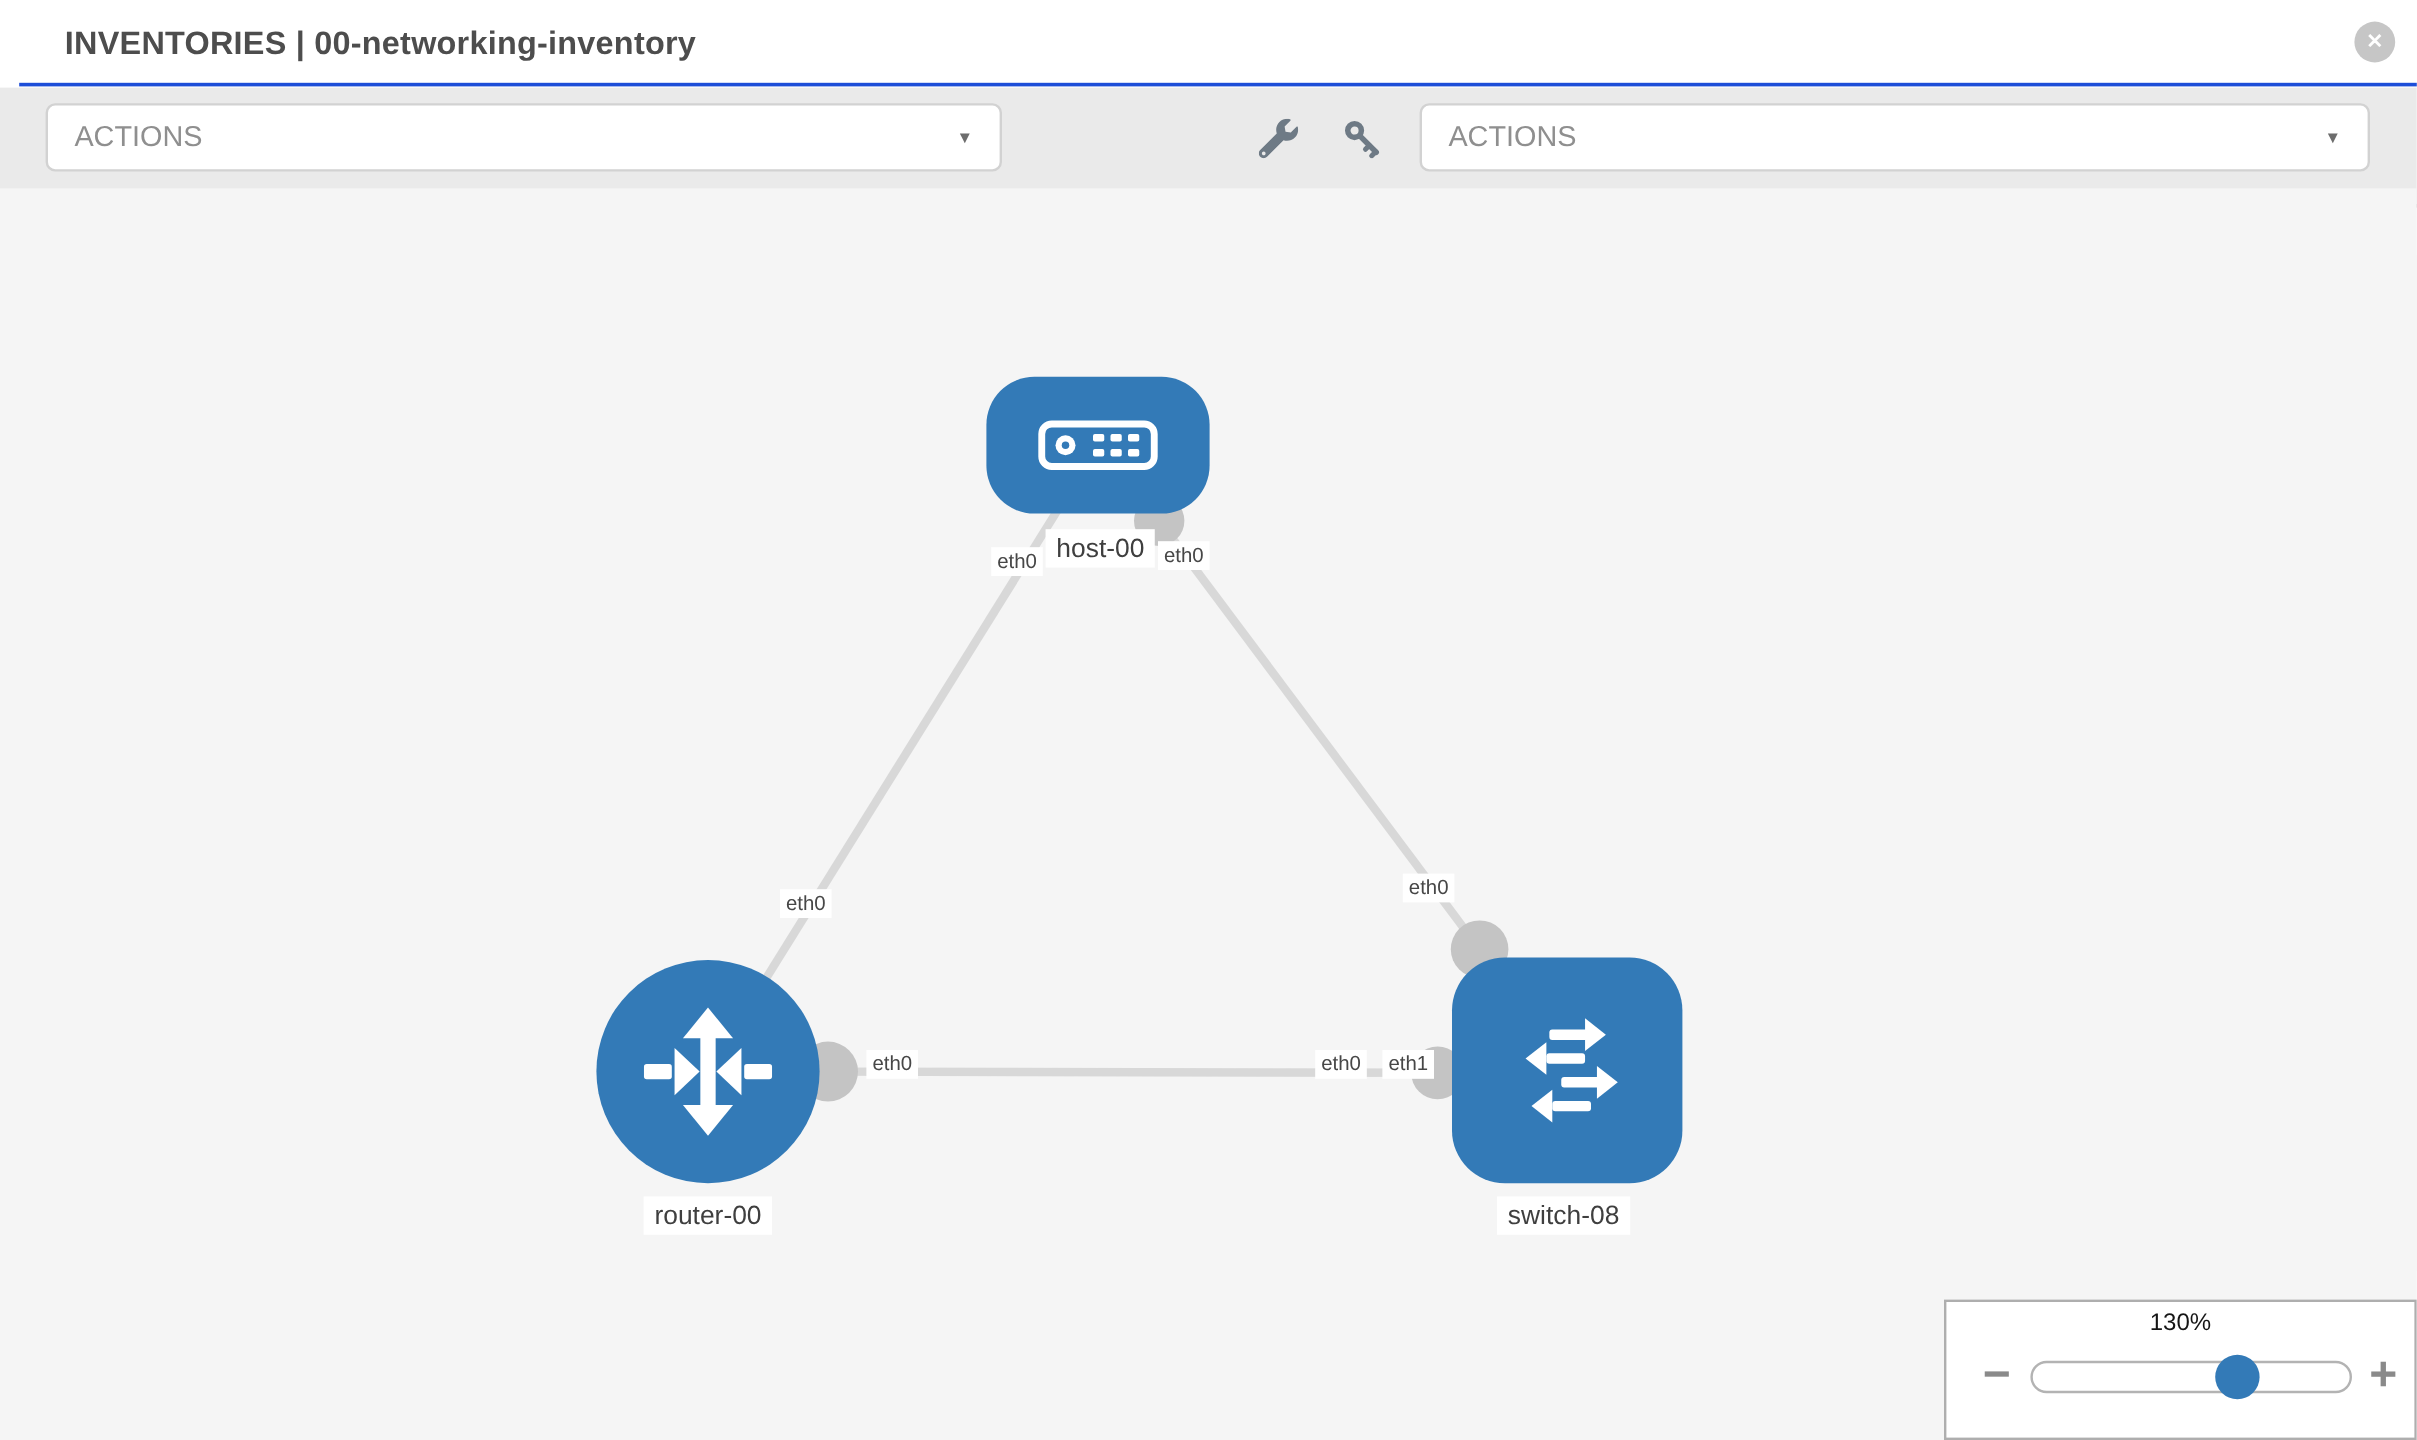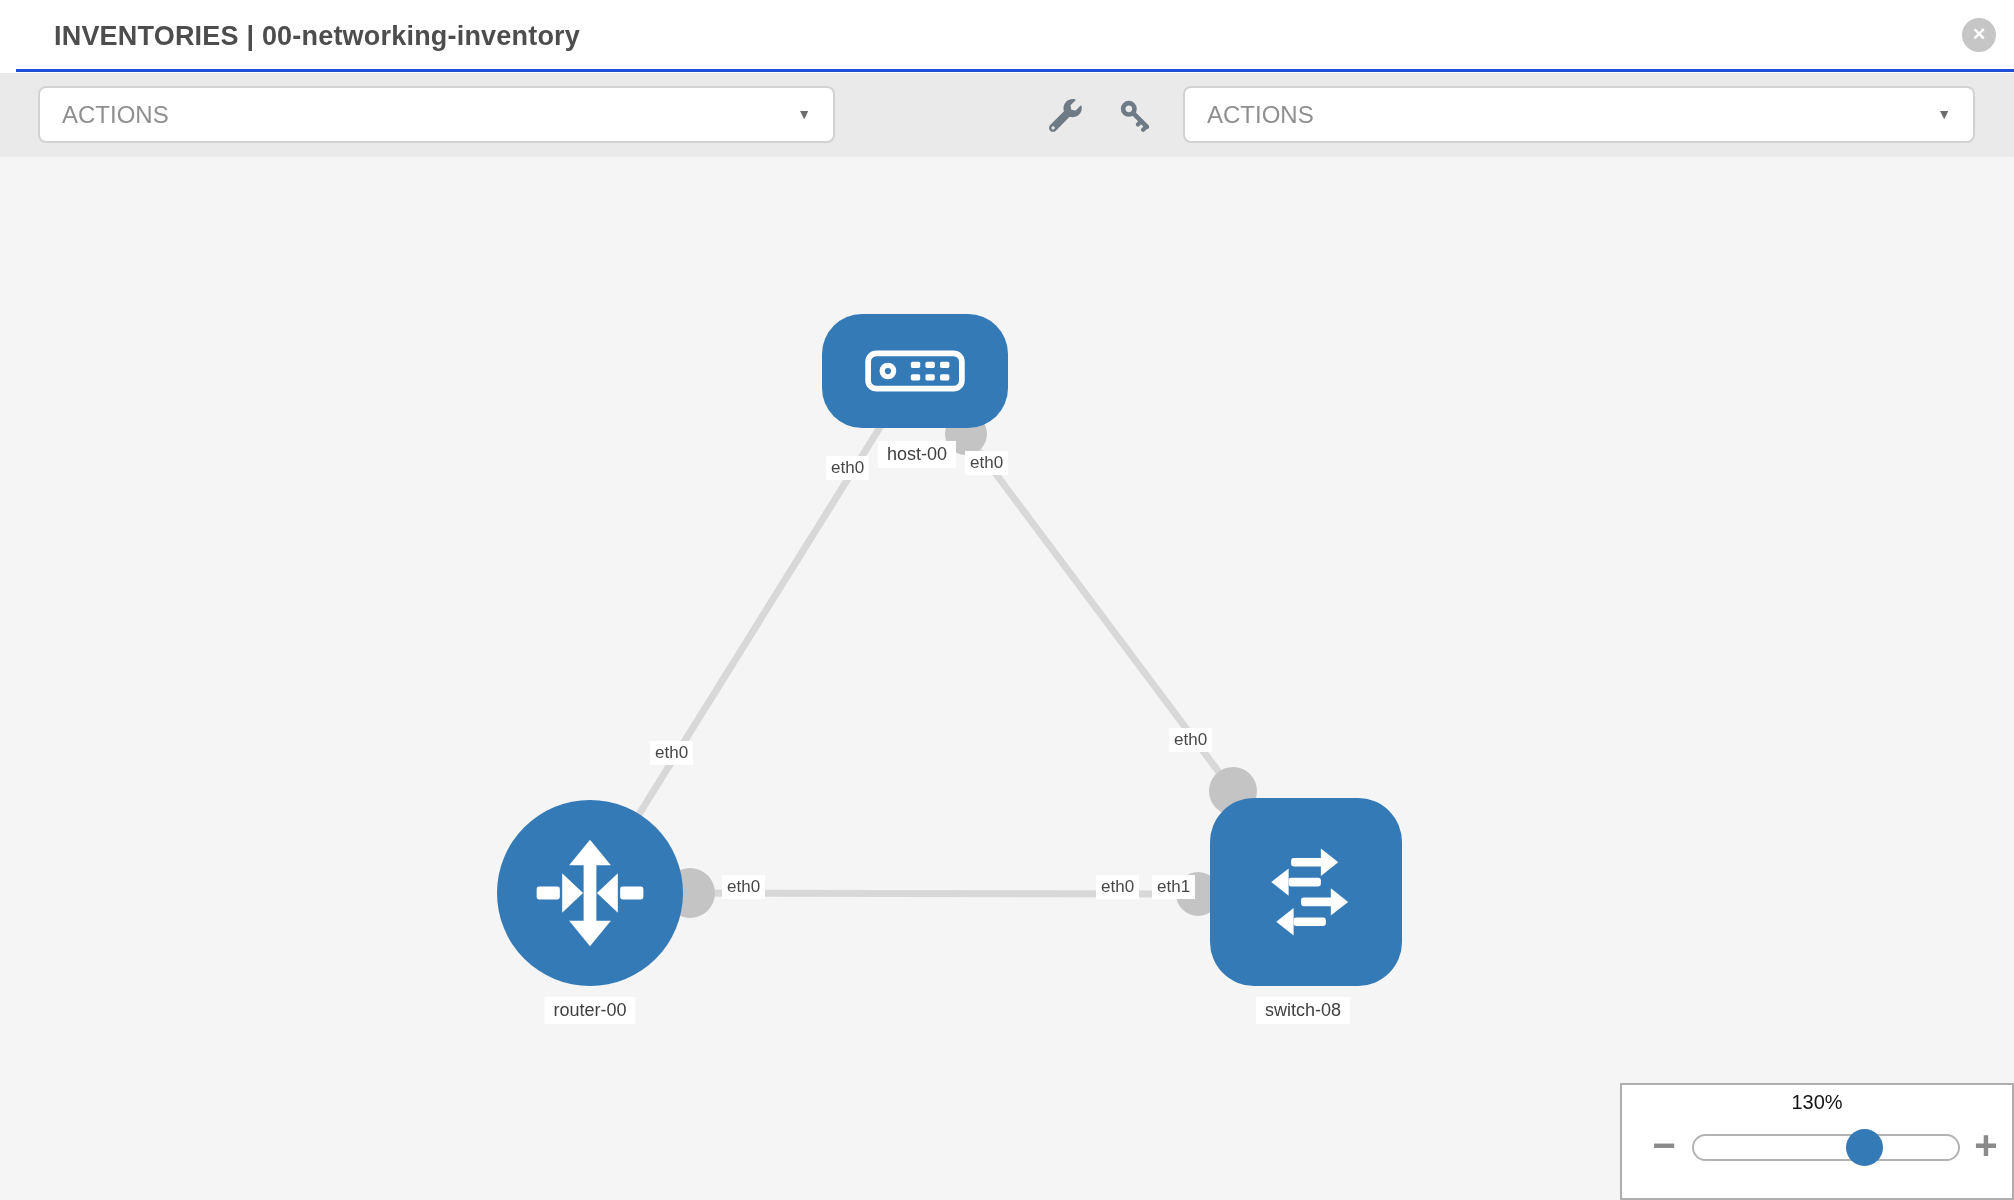--- a/index.html
+++ b/index.html
@@ -34,21 +34,21 @@
   .canvas { position: absolute; left: 0; top: 157px; width: 2014px; height: 1043px;
             background: #f5f5f5; }
   svg.netsvg { position: absolute; left: 0; top: 0; }
 
   .node { position: absolute; background: #337ab7; display: flex;
           align-items: center; justify-content: center; cursor: pointer; }
   #node-host   { left: 822px;  top: 157px; width: 186px; height: 114px; border-radius: 40px; }
   #node-router { left: 497px;  top: 643px; width: 186px; height: 186px; border-radius: 50%; }
   #node-switch { left: 1210px; top: 641px; width: 192px; height: 188px; border-radius: 44px; }
 
-  .node-label { position: absolute; background: #ffffff; color: #3f3f3f; font-size: 18px;
+  .node-label { position: absolute; background: #ffffff; color: #3f3f3f; font-size: 22px;
                 padding: 3px 9px; white-space: nowrap; transform: translateX(-50%); }
   #label-host   { left: 917px;  top: 284px; }
   #label-router { left: 590px;  top: 840px; }
   #label-switch { left: 1303px; top: 840px; }
 
   .chip { position: absolute; background: #ffffff; color: #474747; font-size: 17px;
           padding: 2px 5px; white-space: nowrap; text-align: center; }
   #chip-host-left    { left: 826px;  top: 299px; }
   #chip-host-right   { left: 965px;  top: 294px; }
   #chip-router-top   { left: 650px;  top: 584px; }

